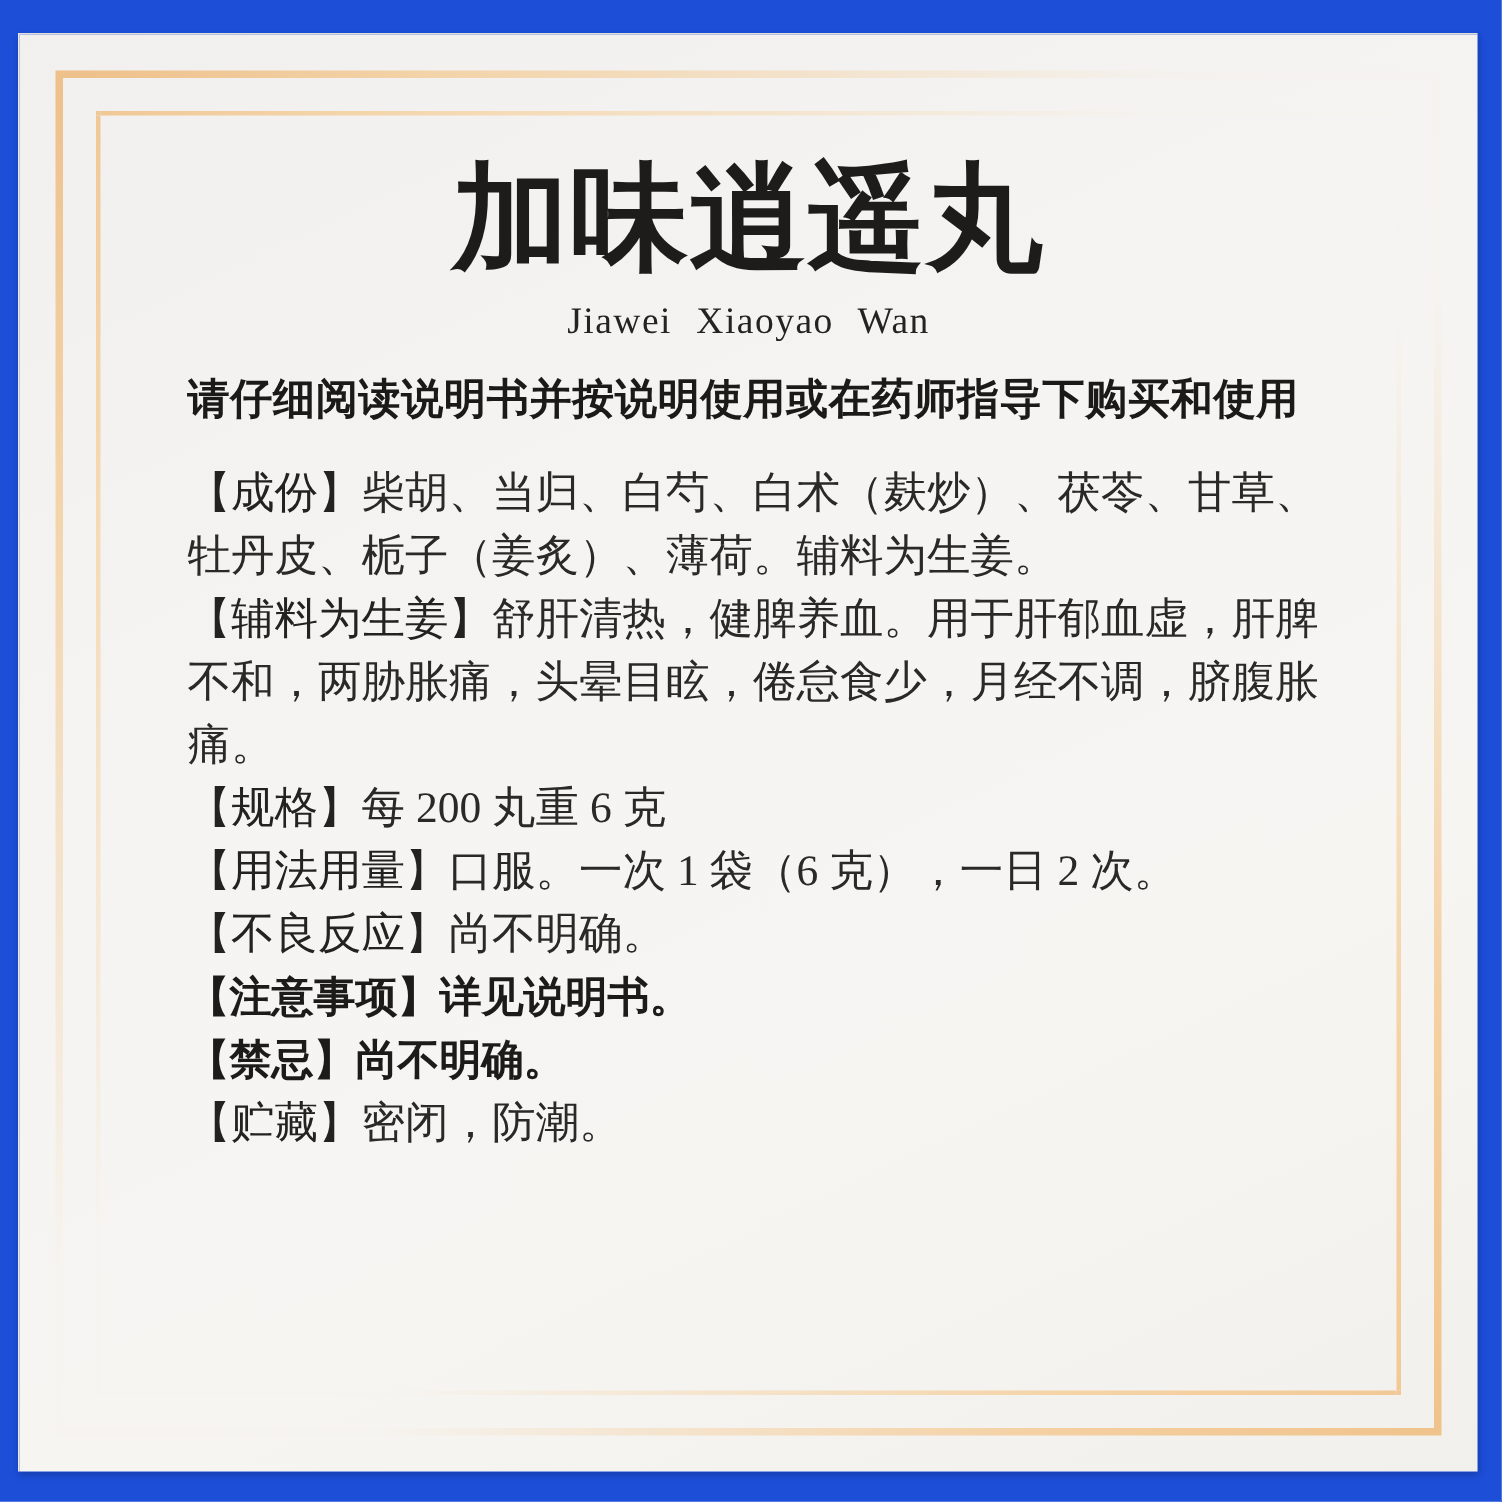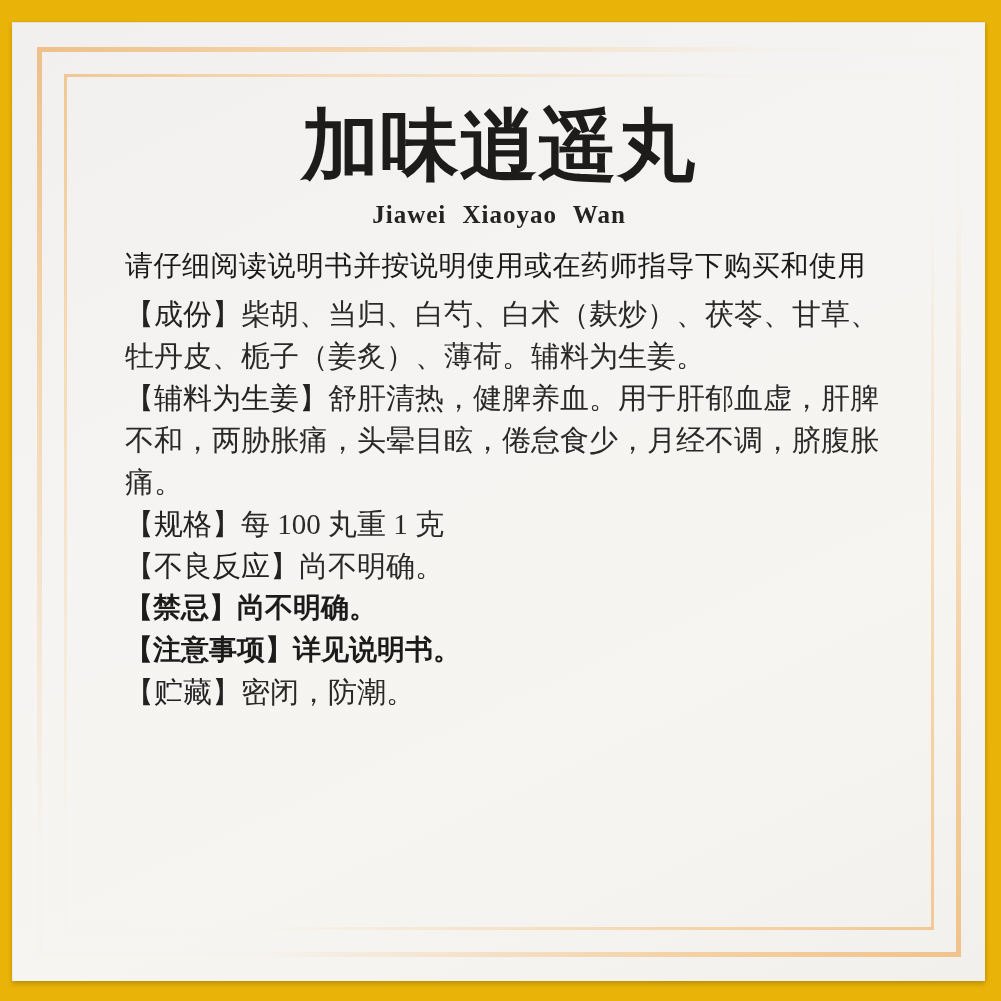--- a/index.html
+++ b/index.html
@@ -6,21 +6,21 @@
   html, body { width: 1001px; height: 1001px; }
   body {
     background: #ffffff;
     font-family: "Liberation Serif", "DejaVu Serif", serif;
     overflow: hidden;
   }
   .stage {
     position: relative;
     width: 1001px;
     height: 1001px;
-    background: #eab308;
+    background: #1d4ed8;
   }
   
   .box {
     position: absolute;
     left: 12px; top: 22px; right: 16px; bottom: 20px;
     background: linear-gradient(155deg, #f1f0ee 0%, #f5f4f2 40%, #f6f5f2 70%, #f2f0ed 100%);
     border-top: 1px solid #e2e0dd;
     border-left: 1px solid #eceae7;
     box-shadow: 0 3px 5px rgba(0,0,0,0.18), 2px 0 3px rgba(0,0,0,0.06);
   }
@@ -54,38 +54,38 @@
     font-weight: 700;
     color: #1d1c1b;
     letter-spacing: 1px;
     font-family: "Liberation Serif", "DejaVu Serif", serif;
   }
   .pinyin {
     text-align: center;
     font-size: 25px;
     line-height: 36px;
     margin-top: 6px;
-    font-weight: 700;
+    font-weight: 400;
     color: #242322;
     letter-spacing: 1px;
     word-spacing: 9px;
     font-family: "Liberation Serif", "DejaVu Serif", serif;
   }
   .body-text {
     width: 762px;
     margin: 12px 0 0 112px;
   }
   .notice {
     font-family: "Liberation Sans", "DejaVu Sans", sans-serif;
-    font-weight: 400;
+    font-weight: 700;
     font-size: 28px;
     line-height: 42px;
     color: #1b1a19;
     letter-spacing: 0.5px;
-    margin-bottom: 6px;
+    margin-bottom: 21px;
   }
   .sections p {
     font-size: 29px;
     line-height: 42px;
     color: #2a2927;
     overflow-wrap: anywhere;
     line-break: anywhere;
   }
   .sections .label { color: #232221; }
   .sections p.bold-sans,
@@ -107,22 +107,23 @@
     <div class="content">
       <div class="title">加味逍遥丸</div>
       <div class="pinyin">Jiawei Xiaoyao Wan</div>
 
       <div class="body-text">
         <div class="notice">请仔细阅读说明书并按说明使用或在药师指导下购买和使用</div>
 
         <div class="sections">
           <p><span class="label">【成份】</span><span>柴胡、当归、白芍、白术（麸炒）、茯苓、甘草、牡丹皮、栀子（姜炙）、薄荷。辅料为生姜。</span></p>
           <p><span class="label">【辅料为生姜】</span><span>舒肝清热，健脾养血。用于肝郁血虚，肝脾不和，两胁胀痛，头晕目眩，倦怠食少，月经不调，脐腹胀痛。</span></p>
-          <p><span class="label">【规格】</span><span>每 100 丸重 1 克</span></p>
+          <p><span class="label">【规格】</span><span>每 200 丸重 6 克</span></p>
+          <p><span class="label">【用法用量】</span><span>口服。一次 1 袋（6 克），一日 2 次。</span></p>
           <p><span class="label">【不良反应】</span><span>尚不明确。</span></p>
+          <p class="bold-sans"><span class="label">【注意事项】</span><span>详见说明书。</span></p>
           <p class="bold-sans"><span class="label">【禁忌】</span><span>尚不明确。</span></p>
-          <p class="bold-sans"><span class="label">【注意事项】</span><span>详见说明书。</span></p>
           <p><span class="label">【贮藏】</span><span>密闭，防潮。</span></p>
         </div>
       </div>
     </div>
   </div>
 </div>
 
 </body></html>

